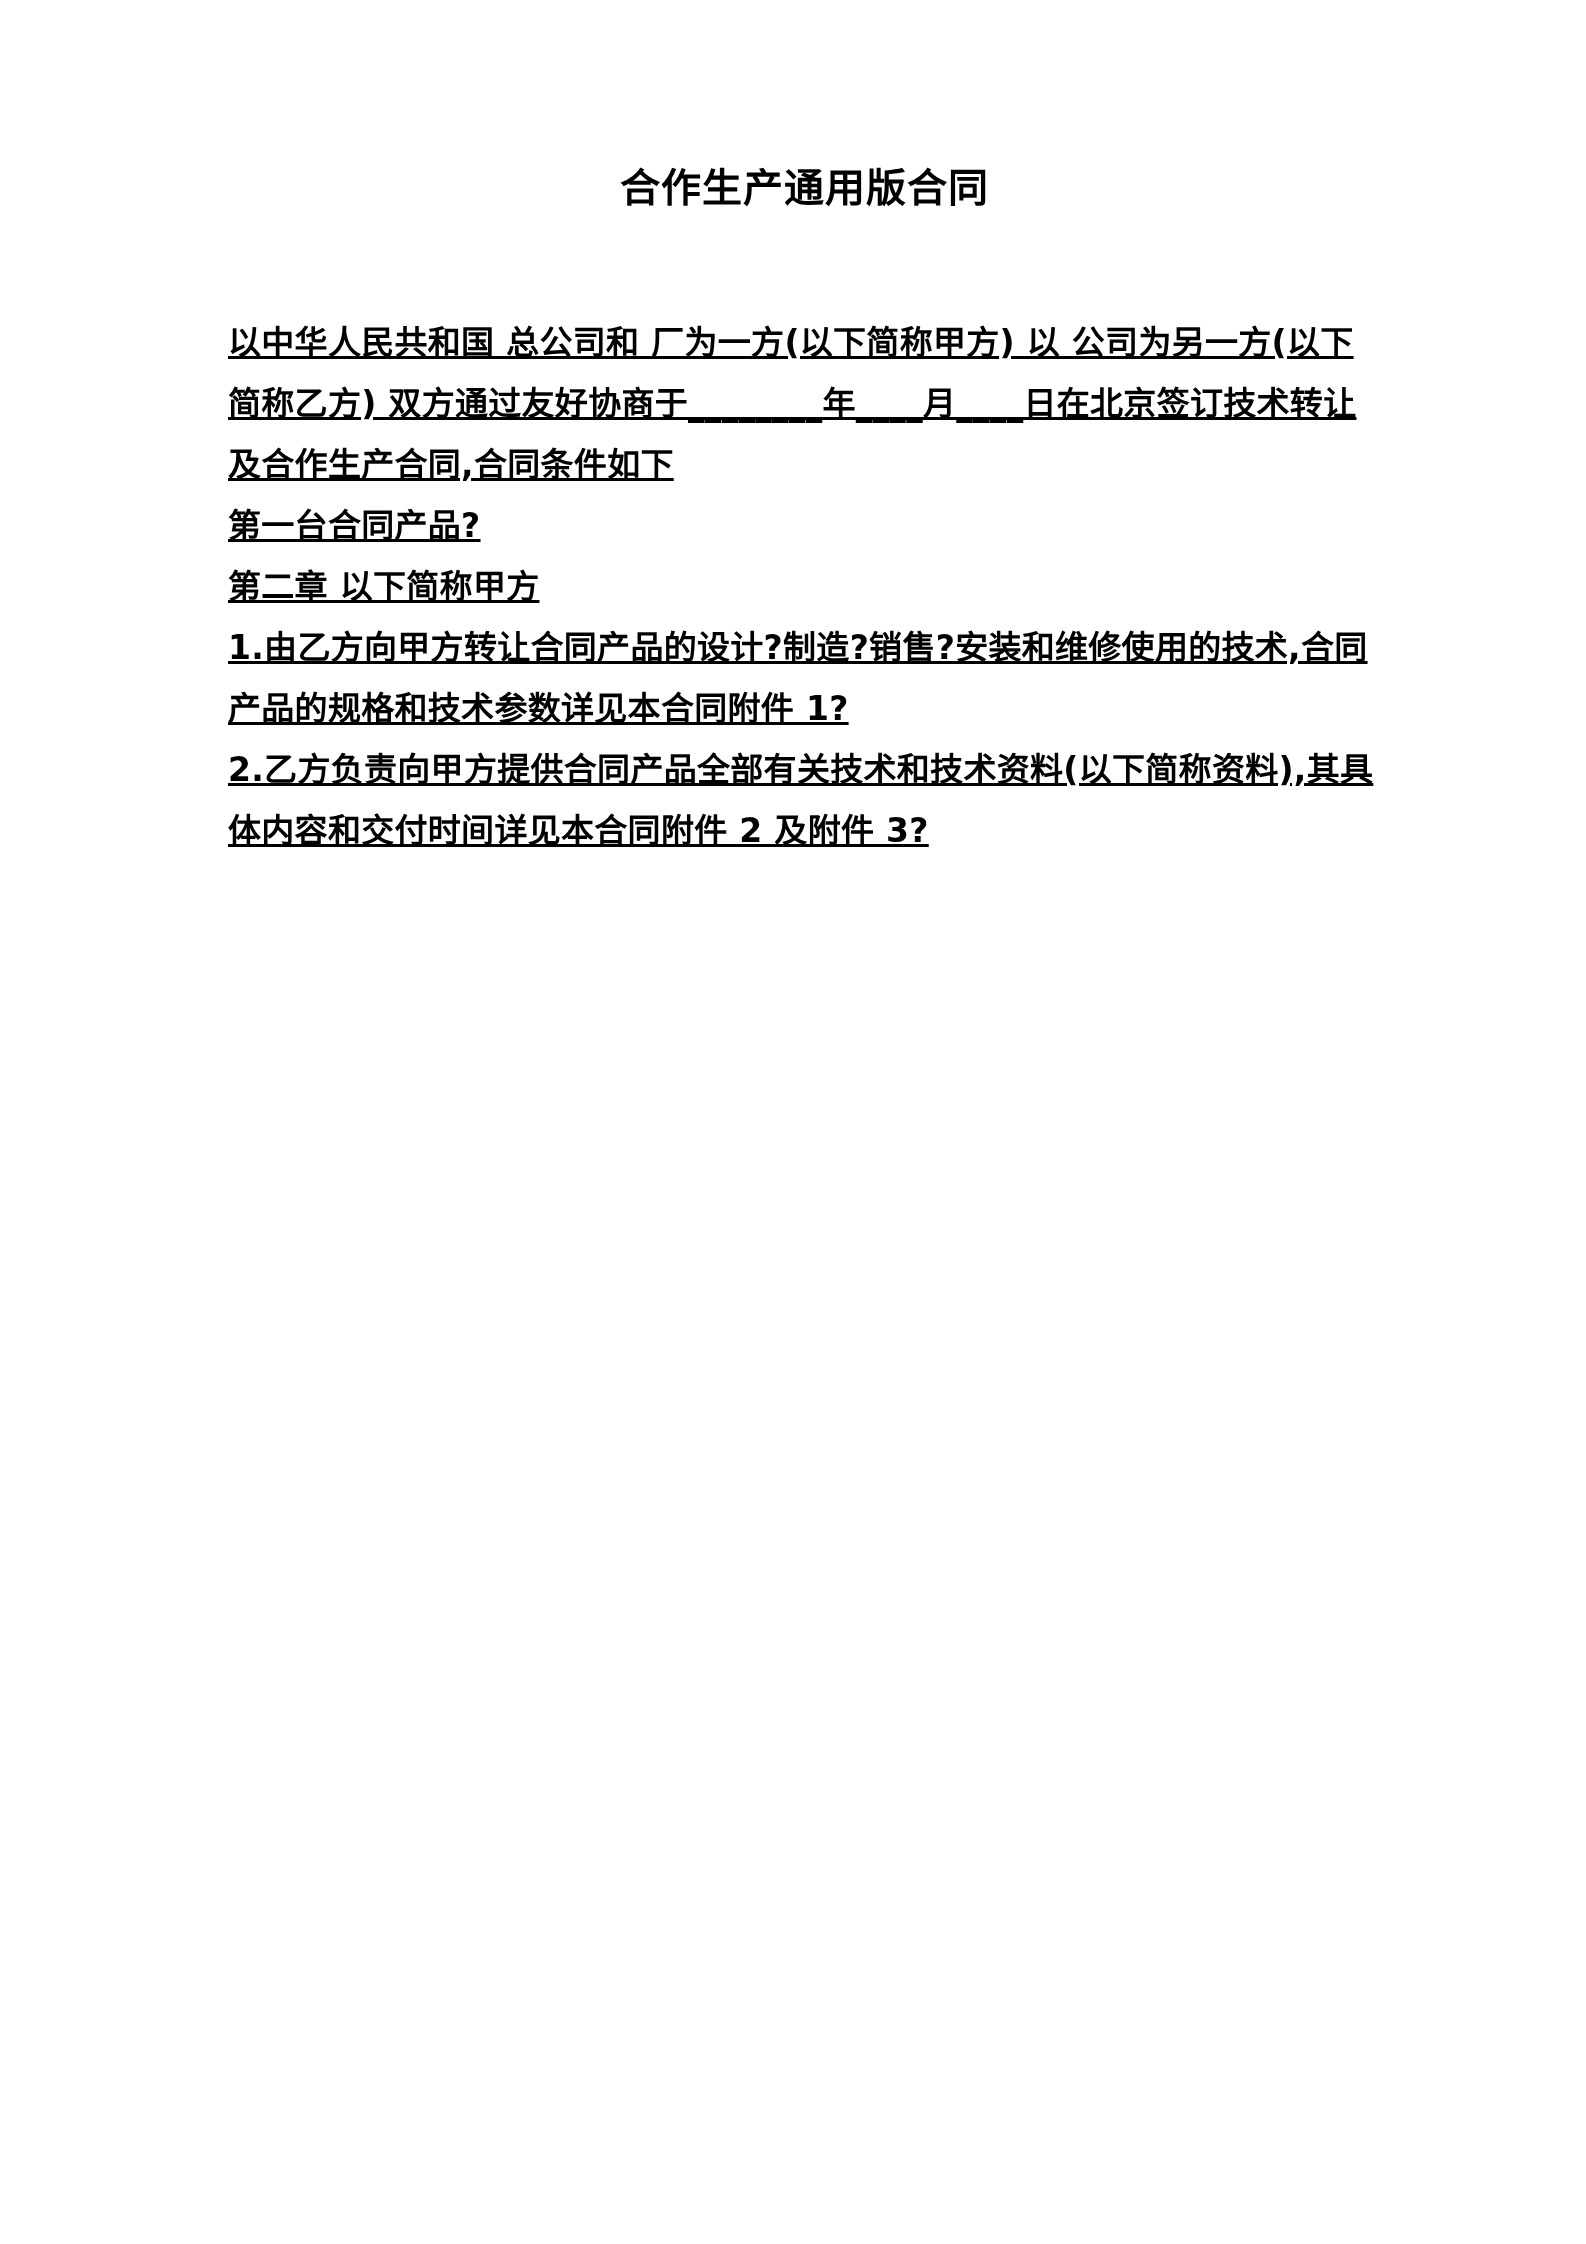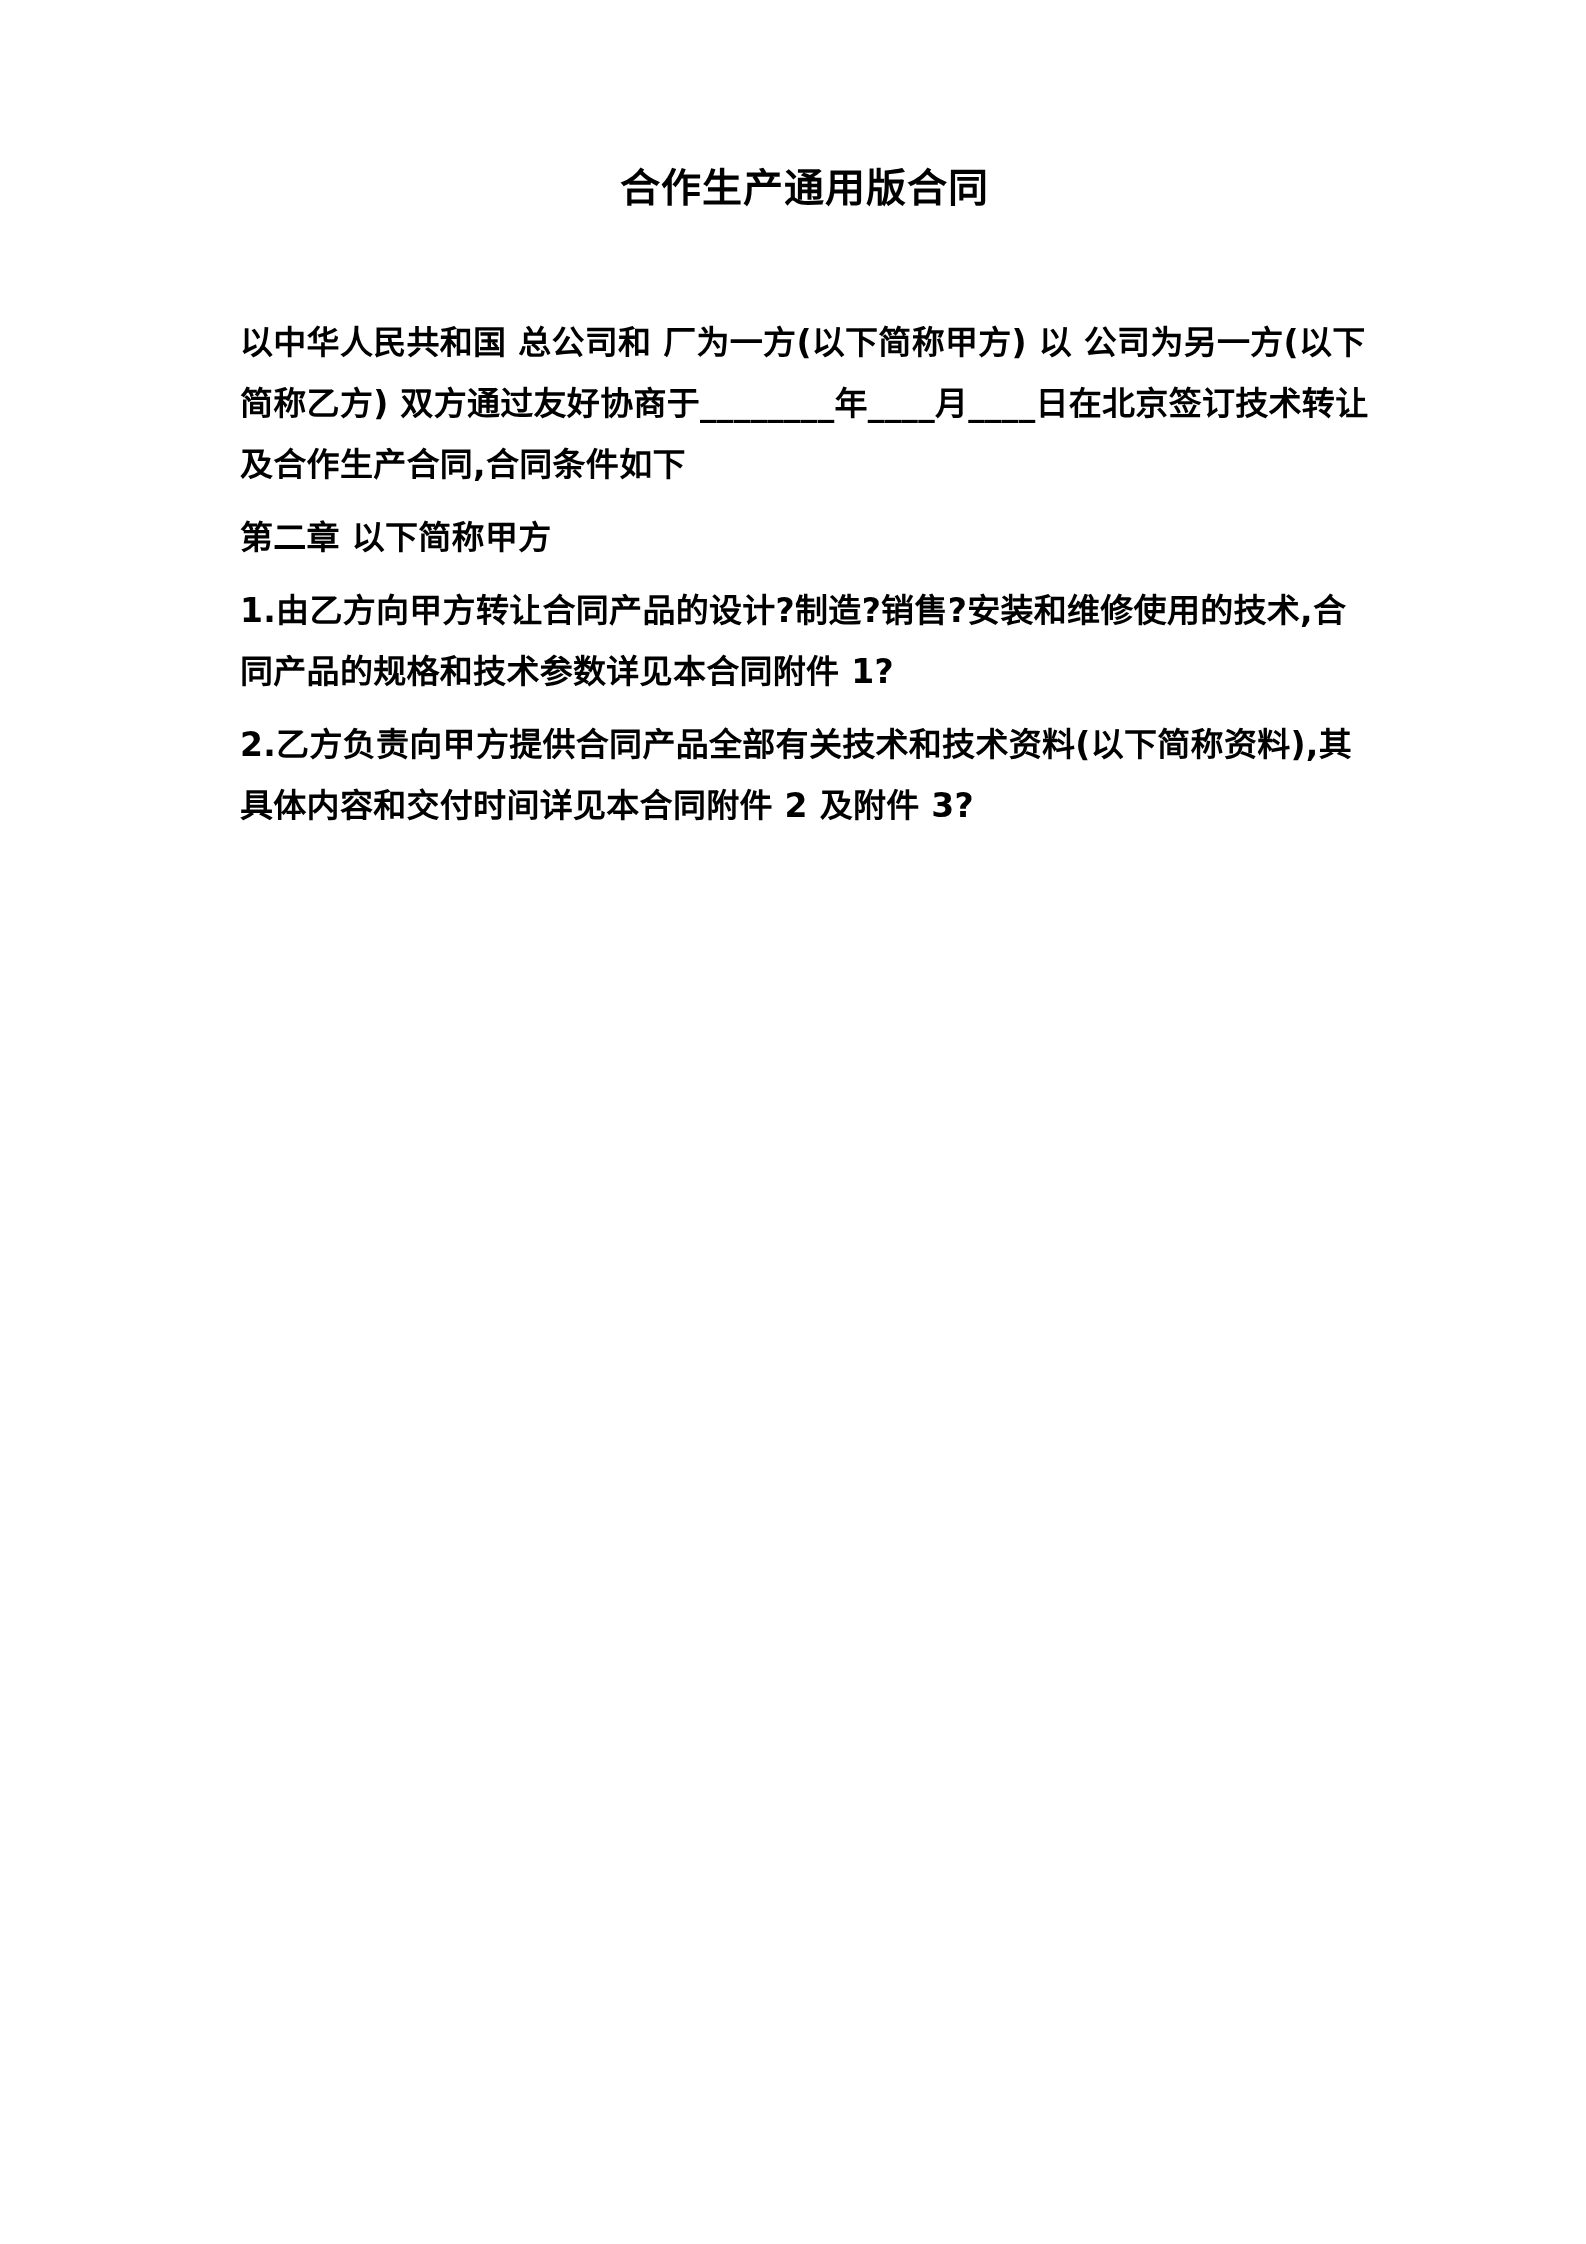--- a/index.html
+++ b/index.html
@@ -28,39 +28,41 @@
     font-weight: 700;
     letter-spacing: 1px;
     line-height: 1.4;
     margin: 0 0 0 0;
     padding-top: 10px;
   }
   .body-block {
     margin-top: 96px;
   }
   p.para {
-    margin: 12px;
+    margin: 0;
     font-size: 33px;
     font-weight: 600;
     line-height: 1.85;
     letter-spacing: 0.3px;
     text-align: left;
     word-break: break-all;
+    text-decoration: underline;
   }
   p.para + p.para {
     margin-top: 0;
   }
 </style>
 </head>
 <body>
 
 <div class="page">
 
   <h1 class="doc-title">合作生产通用版合同</h1>
 
   <div class="body-block">
     <p class="para">以中华人民共和国 总公司和 厂为一方(以下简称甲方) 以 公司为另一方(以下简称乙方) 双方通过友好协商于________年____月____日在北京签订技术转让及合作生产合同,合同条件如下</p>
+    <p class="para">第一台合同产品?</p>
     <p class="para">第二章 以下简称甲方</p>
     <p class="para">1.由乙方向甲方转让合同产品的设计?制造?销售?安装和维修使用的技术,合同产品的规格和技术参数详见本合同附件 1?</p>
     <p class="para">2.乙方负责向甲方提供合同产品全部有关技术和技术资料(以下简称资料),其具体内容和交付时间详见本合同附件 2 及附件 3?</p>
   </div>
 
 </div>
 
 </body></html>

